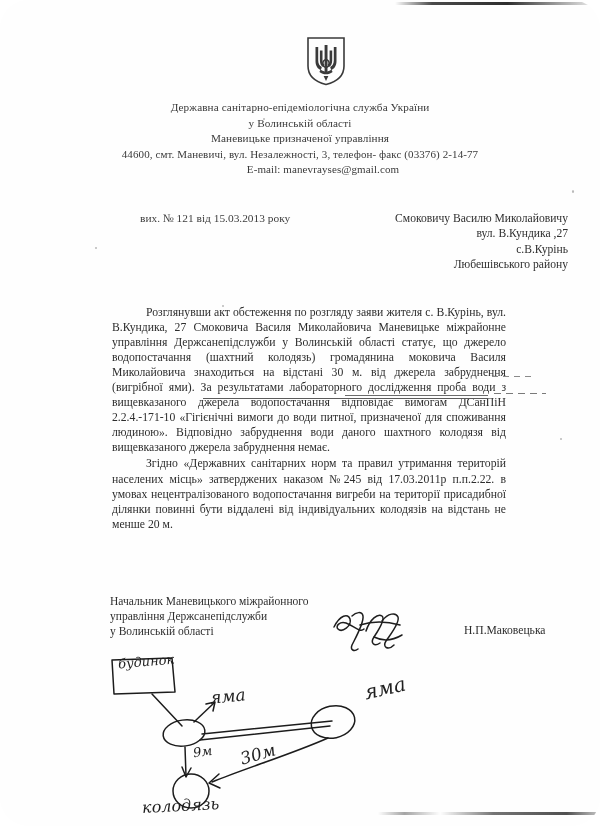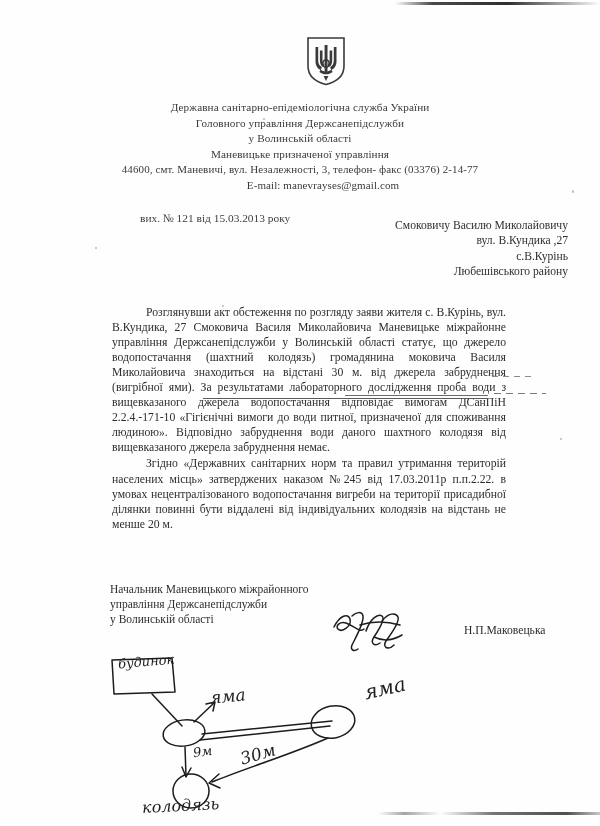--- a/index.html
+++ b/index.html
@@ -8,20 +8,21 @@
     background: #ffffff;
   }
   .page {
     position: relative;
     width: 600px;
     height: 826px;
     background: #fefefe;
     overflow: hidden;
     font-family: "Liberation Serif", "DejaVu Serif", serif;
     color: #2b2b2b;
+    border-radius: 28px;
   }
 
   
   .scan-edge-top {
     position: absolute;
     top: 2px;
     left: 395px;
     width: 205px;
     height: 3px;
     background: linear-gradient(90deg, rgba(120,120,120,0) 0%, #4a4a4a 18%, #2e2e2e 55%, rgba(140,140,140,0.35) 92%, rgba(255,255,255,0) 100%);
@@ -79,21 +80,20 @@
   }
   .addressee {
     position: absolute;
     top: 211px;
     left: 300px;
     width: 268px;
     text-align: right;
     font-size: 11.6px;
     line-height: 15.3px;
     color: #2f2f2f;
-    margin-top: 7px;
   }
   .addressee div { white-space: nowrap; }
 
   
   .body-text {
     position: absolute;
     top: 305px;
     left: 112px;
     width: 394px;
     font-size: 11.7px;
@@ -133,21 +133,21 @@
     top: 376px;
     left: 492px;
     width: 42px;
     height: 1px;
     background: repeating-linear-gradient(90deg, #8a8a8a 0 6px, rgba(255,255,255,0) 6px 11px);
   }
 
   
   .sig-block {
     position: absolute;
-    top: 582px;
+    top: 594px;
     left: 110px;
     font-size: 11.5px;
     line-height: 15.2px;
     color: #2f2f2f;
   }
   .sig-block div { white-space: nowrap; }
   .sig-name {
     position: absolute;
     top: 624px;
     left: 464px;
@@ -203,21 +203,20 @@
         <path d="M23.6 14.6 h2.6 v10 c0 3.3-1.2 5.6-3.6 6.7 l-0.9-2.8 c1.2-0.8 1.9-2.1 1.9-4.1 Z"></path>
         <path d="M14.6 33.5 c1.8 1.4 3.6 2 5.4 2 s3.6-0.6 5.4-2 l1.2 2.4 c-2 1.6-4.3 2.4-6.6 2.4 s-4.6-0.8-6.6-2.4 Z"></path>
         <ellipse cx="20" cy="27.5" rx="3.1" ry="3.8" fill="none" stroke="#3a3a3a" stroke-width="1.5"></ellipse>
         <path d="M17.6 40 h4.8 l-2.4 5 Z"></path>
       </g>
     </svg>
   </div>
 
   <div class="letterhead">
     <div>Державна санітарно-епідеміологічна служба України</div>
-    <div>Головного управління Держсанепідслужби</div>
     <div>у Волинській області</div>
     <div>Маневицьке призначеної управління</div>
     <div class="lh-addr">44600, смт. Маневичі, вул. Незалежності, 3, телефон- факс (03376) 2-14-77</div>
     <div class="lh-email">E-mail: manevrayses@gmail.com</div>
   </div>
 
   <div class="refline">вих. № 121 від 15.03.2013 року</div>
 
   <div class="addressee">
     <div>Смоковичу Василю Миколайовичу</div>

